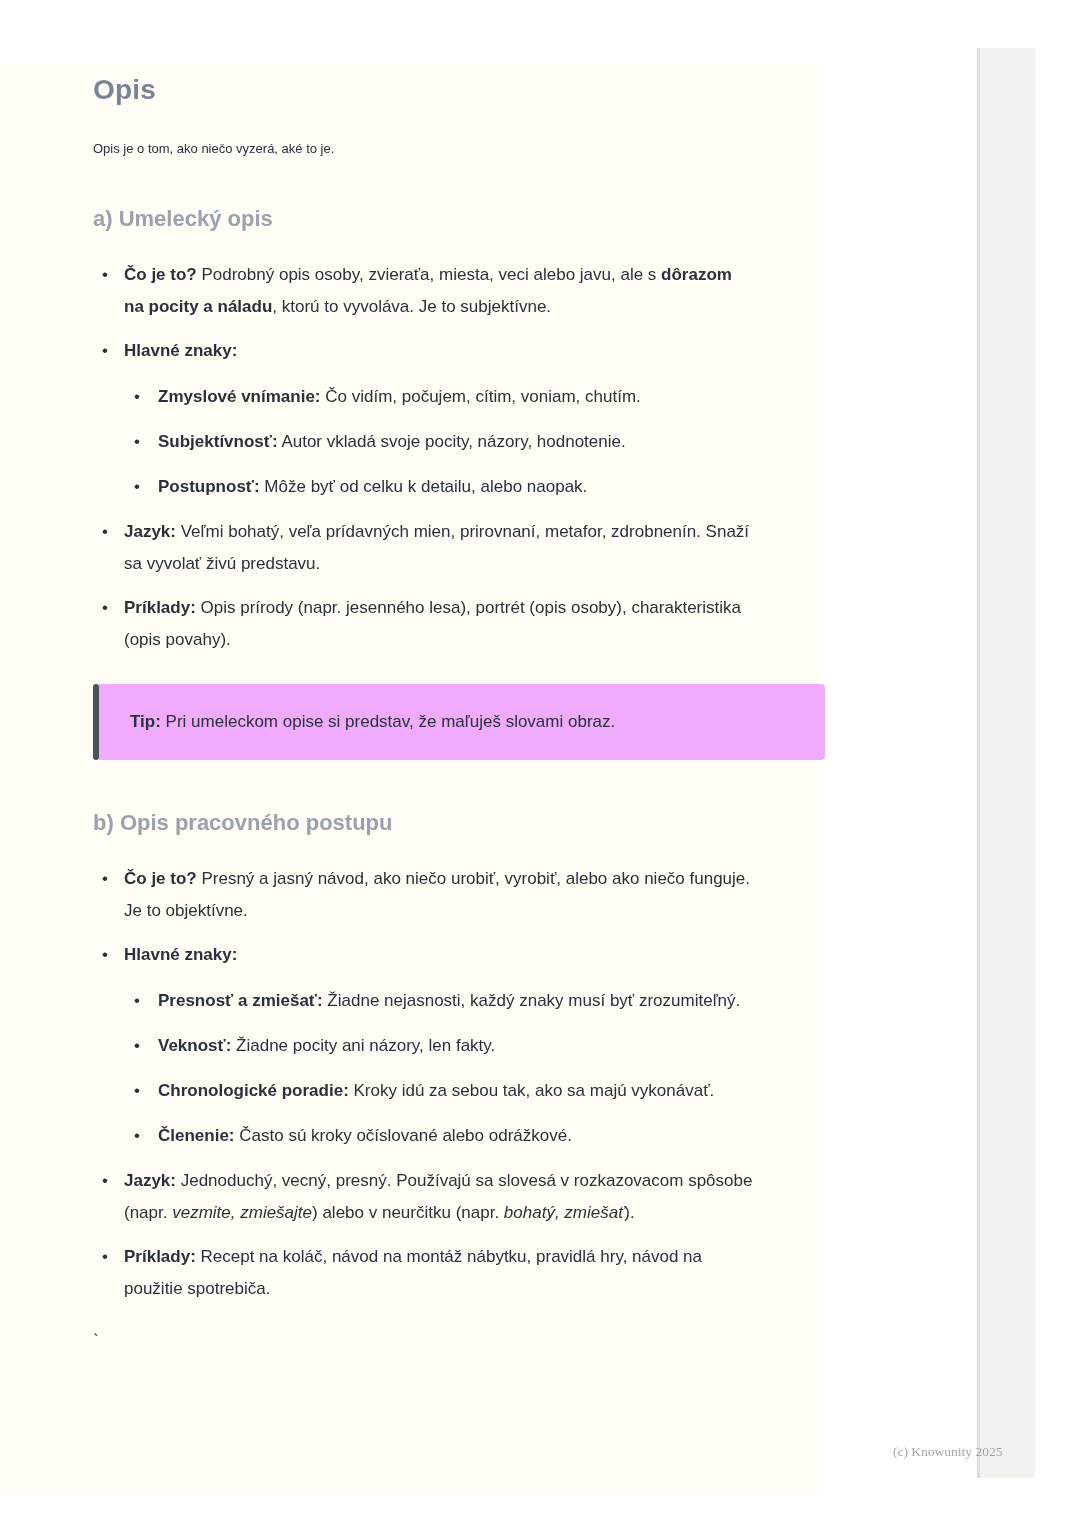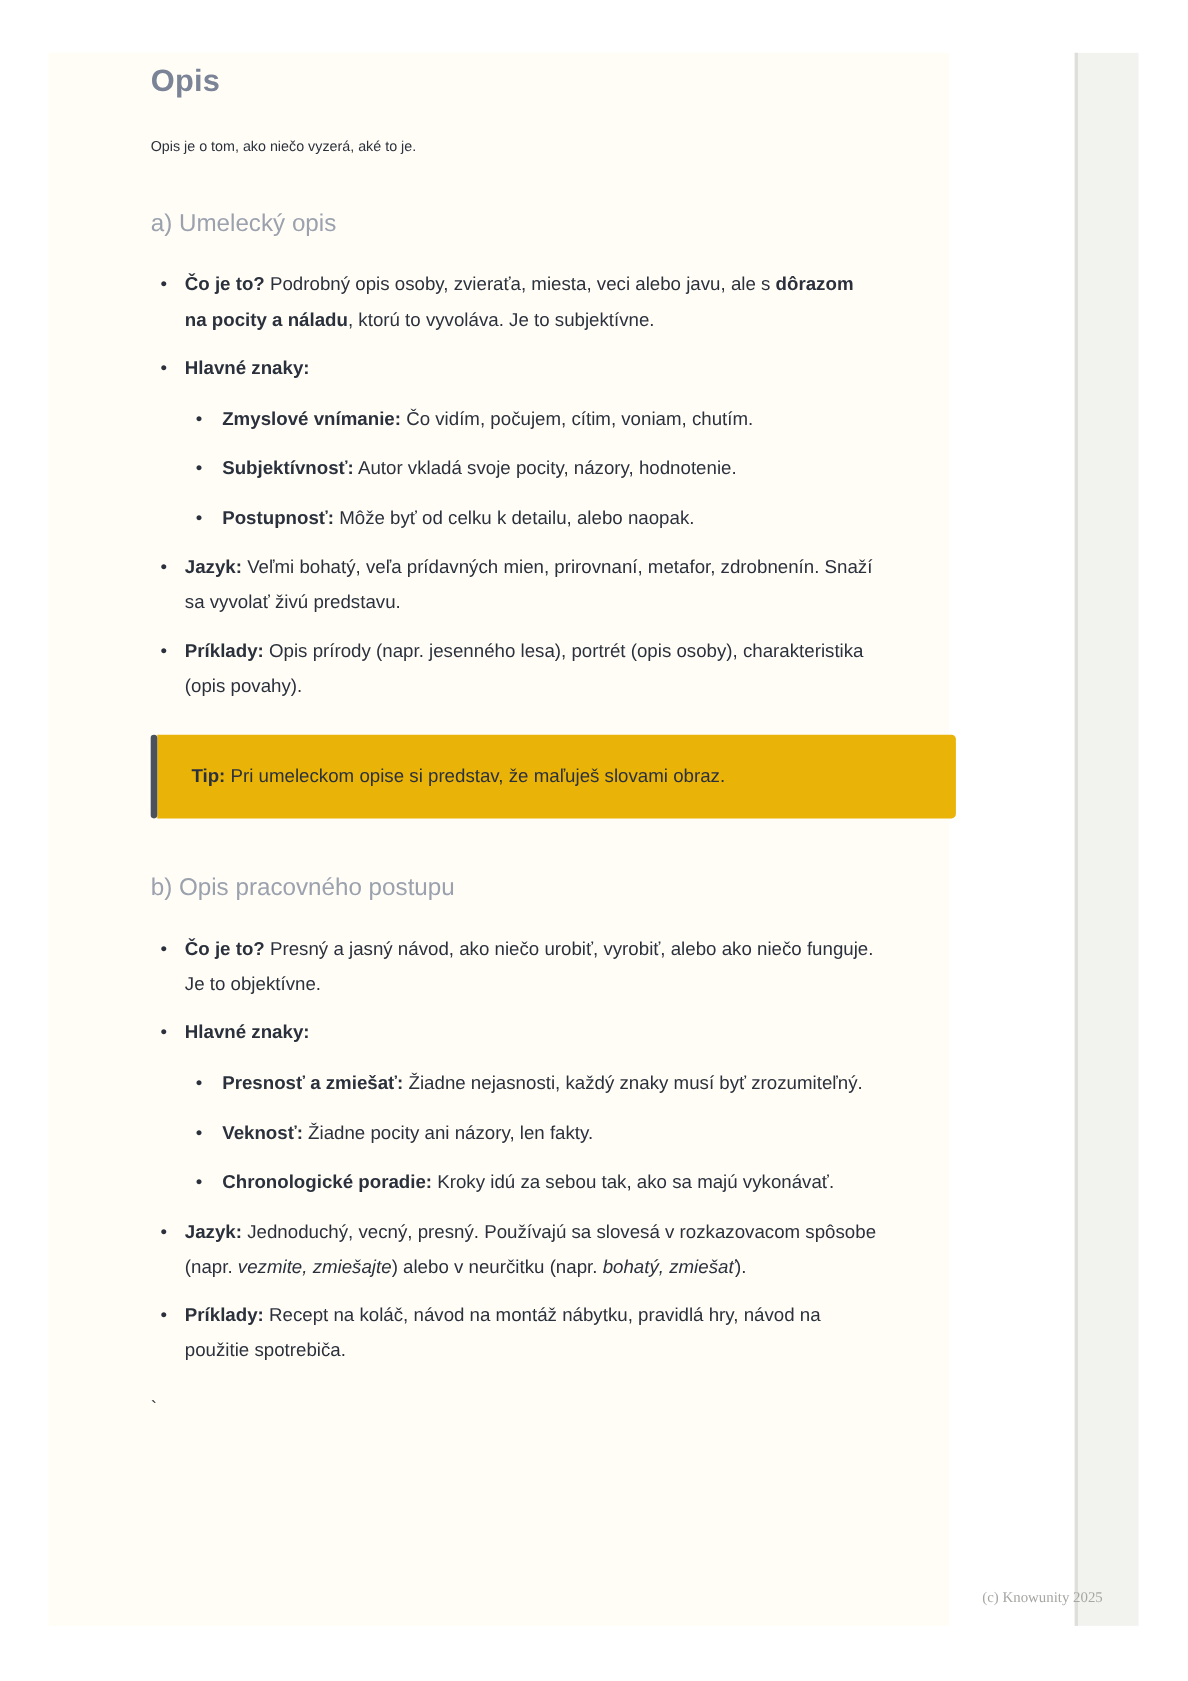--- a/index.html
+++ b/index.html
@@ -6,26 +6,25 @@
   html, body { margin: 0; padding: 0; }
   body {
     width: 1080px; height: 1528px;
     background: #ffffff;
     font-family: "Liberation Sans", sans-serif;
     position: relative;
     overflow: hidden;
   }
   .page {
     position: absolute;
-    left: 0; top: 48px;
+    left: 0; top: 64px;
     width: 819px; height: 1430px;
     background: #FFFDF6;
     padding: 10px 64px 0 93px;
     color: #2B313C;
-    margin-left: 44px;
   }
   .edge-strip {
     position: absolute;
     left: 977px; top: 48px;
     width: 58px; height: 1430px;
     background: #F2F2EF;
     border-left: 3px solid #DEDEDB;
   }
   h1.title {
     margin: 0;
@@ -35,21 +34,21 @@
     letter-spacing: 0.2px;
   }
   p.intro {
     margin: 30px 0 0 0;
     font-size: 13px;
     line-height: 26px;
   }
   h2.section-heading {
     margin: 44px 0 27px 0;
     font-size: 22px;
-    font-weight: 400;
+    font-weight: 700;
     color: #9BA2AE;
   }
   ul.blist {
     list-style: none;
     margin: 0; padding: 0;
     font-size: 17px;
     line-height: 32px;
   }
   ul.blist > li {
     position: relative;
@@ -87,21 +86,21 @@
   }
   .tip-bar {
     position: absolute;
     left: 0; top: 0; bottom: 0;
     width: 6px;
     border-radius: 4px;
     background: #4A525D;
   }
   .tip-body {
     margin-left: 6px;
-    background: #eab308;
+    background: #f0abfc;
     border-radius: 0 4px 4px 0;
     padding: 22px 24px 22px 31px;
     font-size: 17px;
     line-height: 32px;
   }
   .stray {
     margin-top: 26px;
     font-size: 17px;
   }
   .footer {
@@ -147,20 +146,21 @@
   <h2 class="section-heading">b) Opis pracovného postupu</h2>
 
   <ul class="blist">
     <li><span class="b">Čo je to?</span><span> Presný a jasný návod, ako niečo urobiť, vyrobiť, alebo ako niečo funguje. Je to objektívne.</span></li>
 
     <li><span class="b">Hlavné znaky:</span>
       <ul class="sub">
         <li><span class="b">Presnosť a zmiešať:</span><span> Žiadne nejasnosti, každý znaky musí byť zrozumiteľný.</span></li>
         <li><span class="b">Veknosť:</span><span> Žiadne pocity ani názory, len fakty.</span></li>
         <li><span class="b">Chronologické poradie:</span><span> Kroky idú za sebou tak, ako sa majú vykonávať.</span></li>
+        <li><span class="b">Členenie:</span><span> Často sú kroky očíslované alebo odrážkové.</span></li>
       </ul>
     </li>
 
     <li><span class="b">Jazyk:</span><span> Jednoduchý, vecný, presný. Používajú sa slovesá v rozkazovacom spôsobe (napr. </span><span class="i">vezmite, zmiešajte</span><span>) alebo v neurčitku (napr. </span><span class="i">bohatý, zmiešať</span><span>).</span></li>
 
     <li><span class="b">Príklady:</span><span> Recept na koláč, návod na montáž nábytku, pravidlá hry, návod na použitie spotrebiča.</span></li>
   </ul>
 
   <div class="stray">`</div>
 

